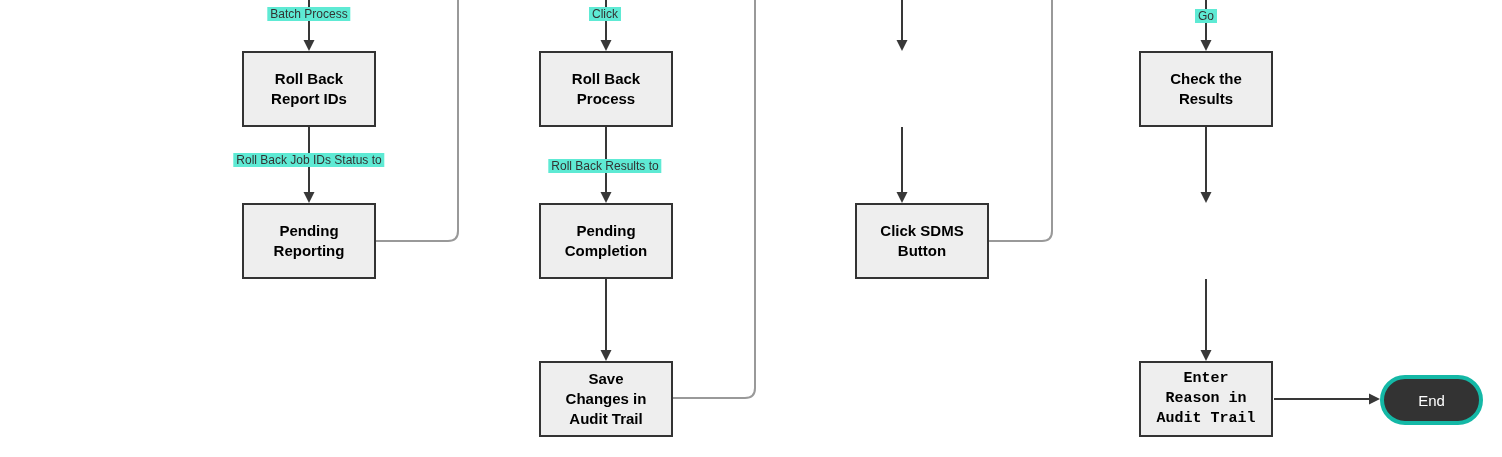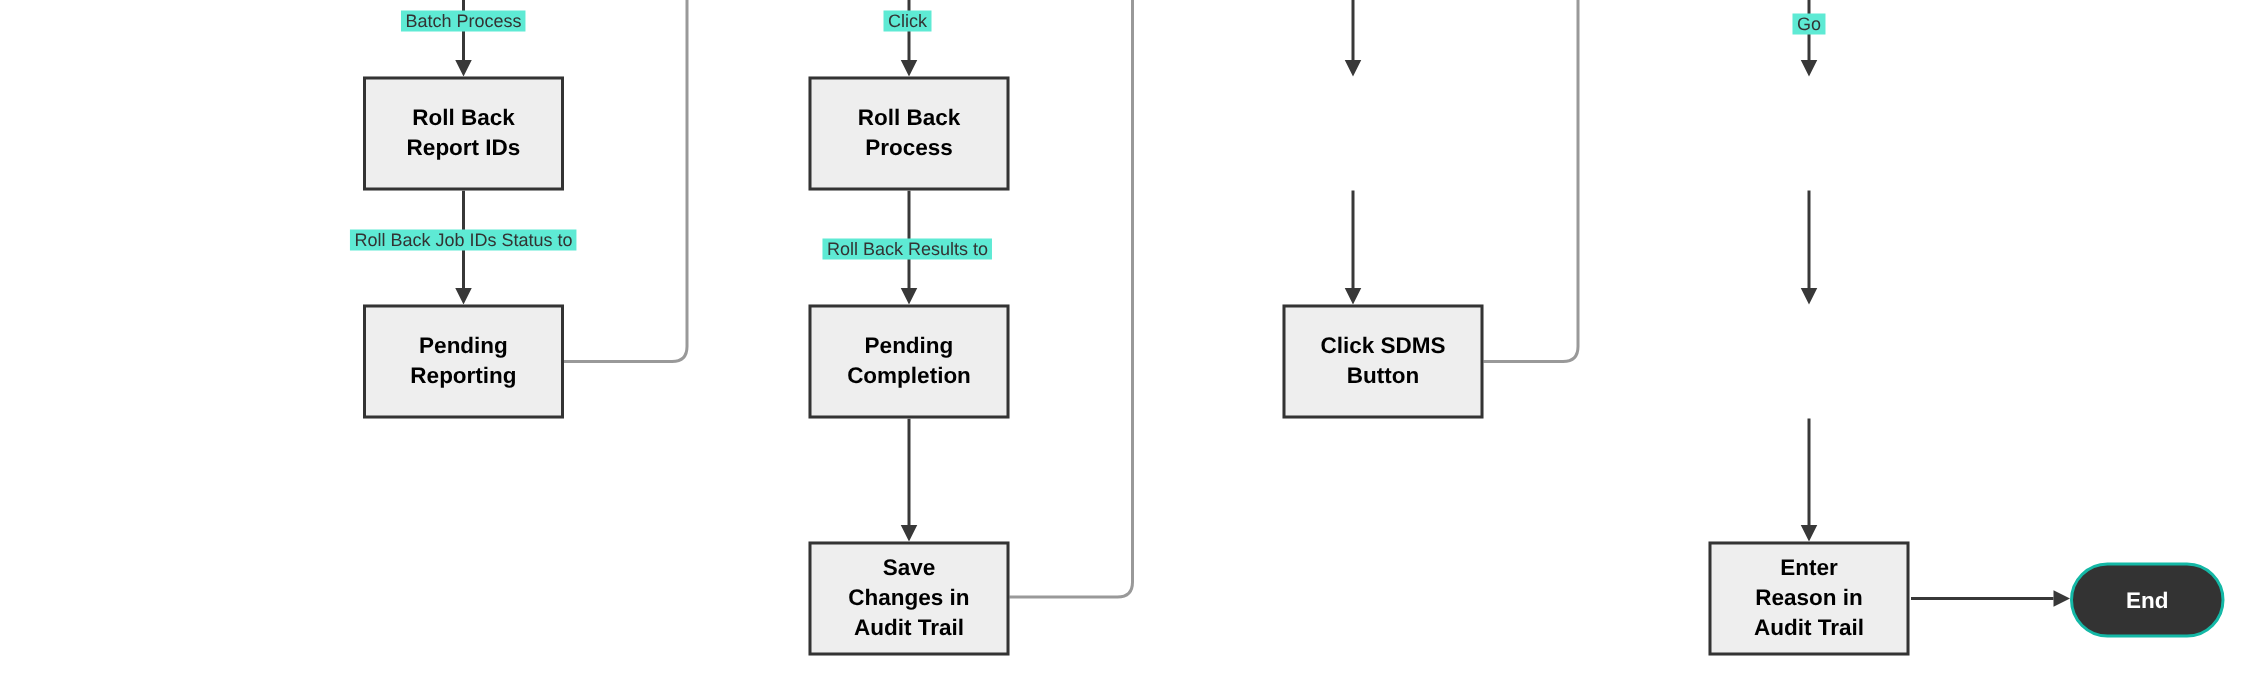--- a/index.html
+++ b/index.html
@@ -18,23 +18,23 @@
     text-align:center;font-weight:bold;font-size:15px;line-height:20px;
     color:#000000;white-space:pre-line;
   }
   .edge-label{
     position:absolute;transform:translateX(-50%);
     background:#5eead4;color:#333333;font-size:12px;line-height:14px;
     padding:0 3px;white-space:nowrap;
   }
   .terminator{
     position:absolute;box-sizing:border-box;width:103px;height:50px;
-    background:#333333;border:2px solid #14b8a6;border-radius:26px;
+    background:#333333;border:4px solid #14b8a6;border-radius:26px;
     display:flex;align-items:center;justify-content:center;
-    color:#ffffff;font-weight:bold;font-size:15px;
+    color:#ffffff;font-weight:normal;font-size:15px;
   }
 </style>
 </head>
 <body>
 
 <div class="canvas">
 
   <svg class="edges" width="1502" height="457" viewBox="0 0 1502 457">
 
     <path class="conn" d="M376 241 H448 Q458 241 458 231 V0"></path>
@@ -78,21 +78,23 @@
 Process</div>
   <div class="node" style="left:539px;top:203px;">Pending
 Completion</div>
   <div class="node" style="left:539px;top:361px;">Save
 Changes in
 Audit Trail</div>
 
   <div class="node" style="left:835px;top:203px;margin-left:20px;">Click SDMS
 Button</div>
 
-  <div class="node" style="left:1139px;top:361px;">Enter
+  <div class="node" style="left:1139px;top:51px;">Check the
+Results</div>
+  <div class="node" style="left:1139px;top:361px;font-family:Liberation Mono, monospace;">Enter
 Reason in
 Audit Trail</div>
 
   <div class="terminator" style="left:1380px;top:375px;">End</div>
 
   <div class="edge-label" style="left:309px;top:7px;">Batch Process</div>
   <div class="edge-label" style="left:309px;top:153px;">Roll Back Job IDs Status to</div>
   <div class="edge-label" style="left:605px;top:7px;">Click</div>
   <div class="edge-label" style="left:605px;top:159px;">Roll Back Results to</div>
   <div class="edge-label" style="left:1206px;top:9px;text-align:right;">Go</div>

